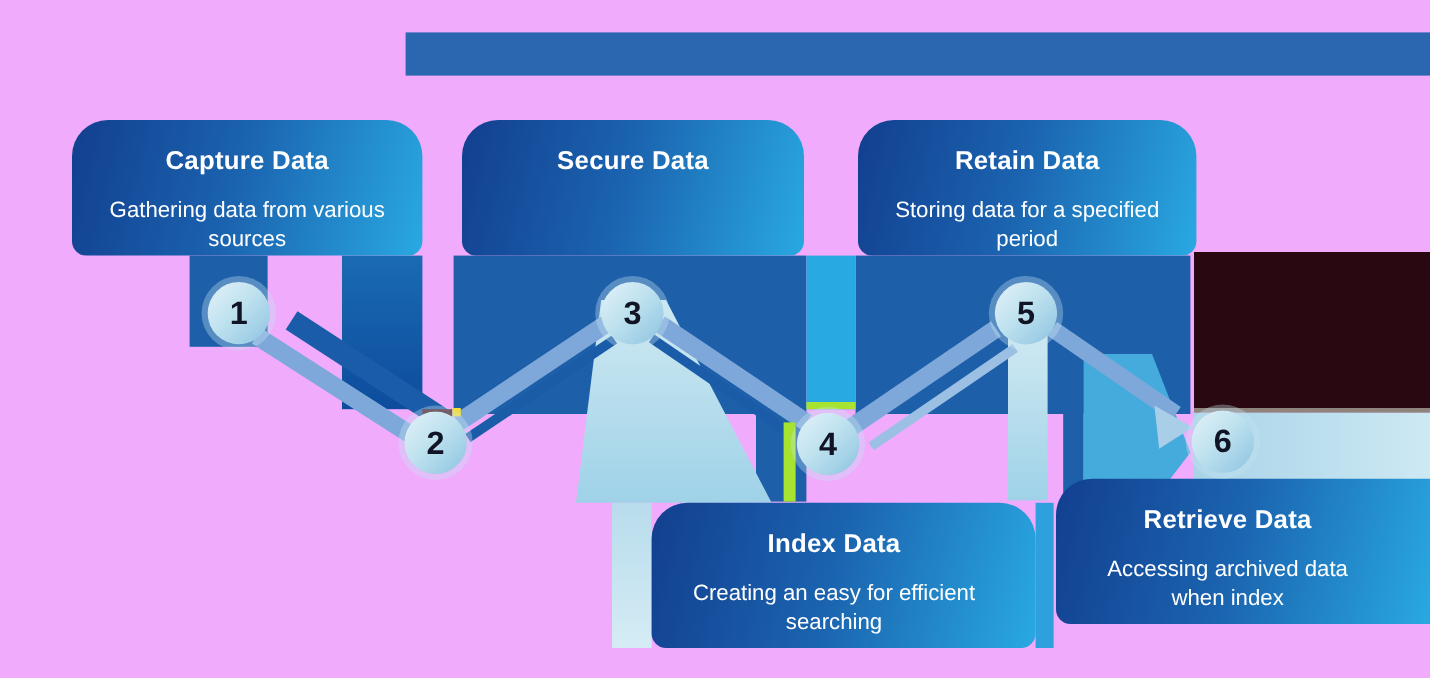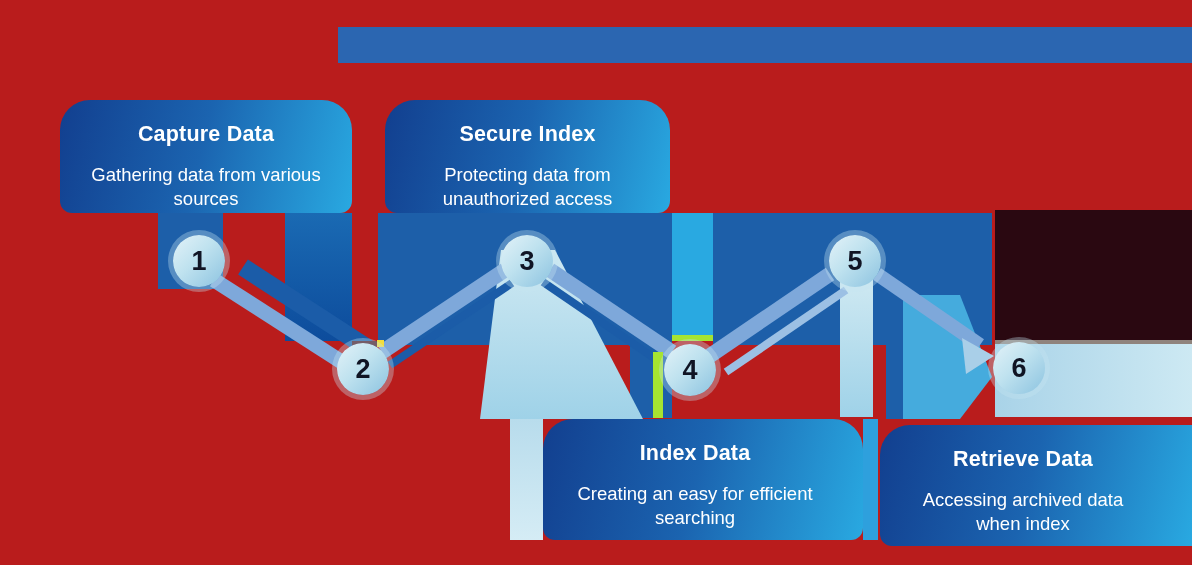--- a/index.html
+++ b/index.html
@@ -1,38 +1,38 @@
 <!DOCTYPE html>
 <html><head>
 <meta charset="utf-8">
 <style>
   html,body{margin:0;padding:0;background:#000;}
   .stage{
-    position:relative;width:1192px;height:565px;overflow:hidden;background:#b91c1c;
+    position:relative;width:1192px;height:565px;overflow:hidden;background:#f0abfc;
     font-family:"Liberation Sans", sans-serif;
   }
   .title-bar{
     position:absolute;left:338px;top:27px;width:854px;height:36px;
     background:#2b66b1;
   }
   svg.connectors{position:absolute;left:0;top:0;pointer-events:none;}
   .card{
     position:absolute;box-sizing:border-box;color:#ffffff;text-align:center;
     border-radius:30px 30px 12px 12px;
     background:linear-gradient(104deg,#123f8f 0%,#1b64b0 48%,#29a9e1 100%);
     padding:22px 14px 0 14px;
   }
   .card h2{margin:0 0 9px 0;font-size:21.5px;font-weight:700;letter-spacing:.2px;}
   .card p{margin:16px;font-size:18.5px;font-weight:500;line-height:1.3;}
   .c1{left:60px;top:100px;width:292px;height:113px;}
   .c3{left:385px;top:100px;width:285px;height:113px;}
   .c5{left:715px;top:100px;width:282px;height:113px;}
   .c2{left:218px;top:419px;width:292px;height:121px;}
   .c4{left:543px;top:419px;width:320px;height:121px;padding-right:30px;}
-  .c6{left:880px;top:425px;width:312px;height:121px;padding-right:40px;border-radius:30px 0 0 12px;}
+  .c6{left:880px;top:399px;width:312px;height:121px;padding-right:40px;border-radius:30px 0 0 12px;}
   .step{
     position:absolute;width:52px;height:52px;border-radius:50%;
     background:linear-gradient(135deg,#e3f2f8 0%,#bfe2ef 45%,#8cc3e0 100%);
     box-shadow:0 0 0 5px rgba(198,229,242,0.35);
     display:flex;align-items:center;justify-content:center;
     font-size:27px;font-weight:700;color:#101424;
   }
   .s1{left:173px;top:235px;}
   .s2{left:337px;top:343px;}
   .s3{left:501px;top:235px;}
@@ -100,22 +100,25 @@
     <rect x="995" y="210" width="197" height="130" fill="#2a0811"></rect>
     <rect x="995" y="340" width="197" height="4" fill="#8f837d"></rect>
     <rect x="995" y="344" width="197" height="73" fill="url(#gBand6)"></rect>
   </svg>
 
   <div class="card c1">
     <h2>Capture Data</h2>
     <p>Gathering data from various sources</p>
   </div>
   <div class="card c3">
-    <h2>Secure Index</h2>
-    <p>Protecting data from unauthorized access</p>
+    <h2>Secure Data</h2>
+  </div>
+  <div class="card c5">
+    <h2>Retain Data</h2>
+    <p>Storing data for a specified period</p>
   </div>
   <div class="card c4">
     <h2>Index Data</h2>
     <p>Creating an easy for efficient searching</p>
   </div>
   <div class="card c6">
     <h2>Retrieve Data</h2>
     <p>Accessing archived data when index</p>
   </div>
 

